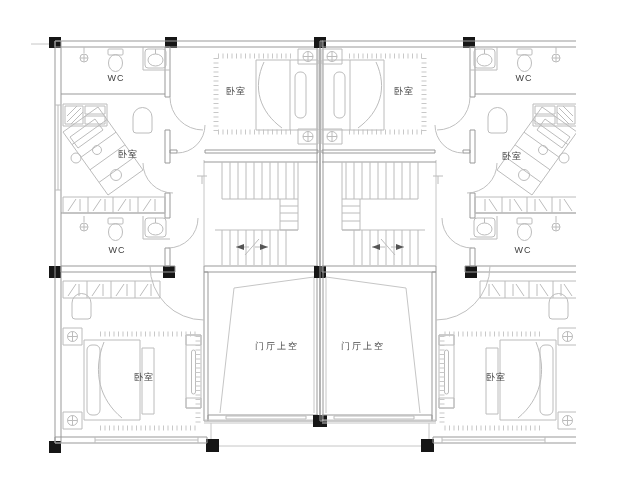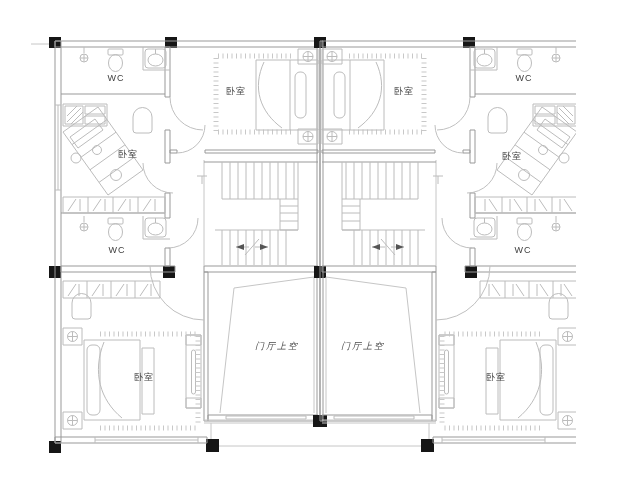--- a/index.html
+++ b/index.html
@@ -1,21 +1,21 @@
 <!DOCTYPE html>
 <html><head>
 <meta charset="utf-8">
 <style>
   html,body{margin:0;padding:0;background:#ffffff;}
   .canvas{position:relative;width:576px;height:491px;background:#ffffff;overflow:hidden;
           font-family:"Liberation Sans",sans-serif;text-align:center;}
   .plan-svg{position:absolute;left:0;top:0;}
   .room-label{position:absolute;transform:translate(-50%,-50%);color:#404040;
               font-size:9px;letter-spacing:1px;white-space:nowrap;}
-  .void-label{letter-spacing:2px;color:#4a4a4a;font-style:italic;}
+  .void-label{letter-spacing:2px;color:#4a4a4a;}
   svg *{vector-effect:non-scaling-stroke;}
   .w{stroke:#999999;fill:none;stroke-width:1;}
   .f{stroke:#bcbcbc;fill:none;stroke-width:1;}
   .d{stroke:#c0c0c0;fill:none;stroke-width:1;}
   .col{fill:#161616;stroke:none;}
   .rug{stroke:#c8c8c8;stroke-width:5;stroke-dasharray:1 3.5;fill:none;}
   .thin{stroke:#c6c6c6;fill:none;stroke-width:1;}
   .ah{fill:#555555;stroke:none;}
 </style>
 </head>

